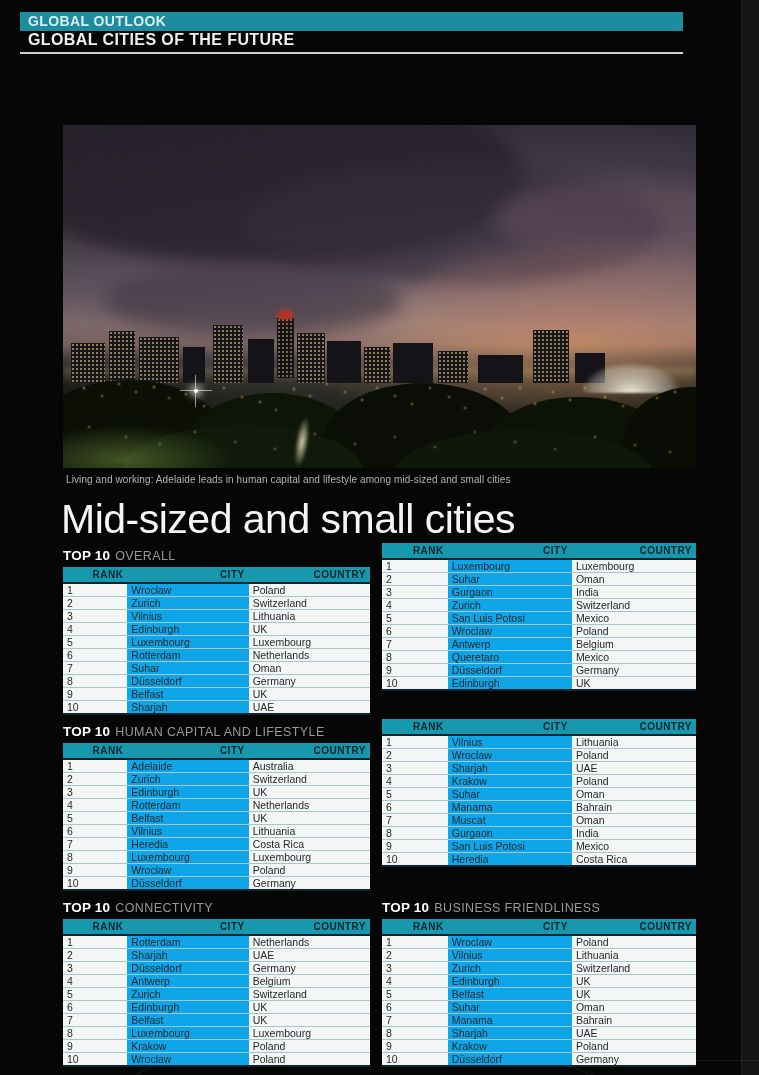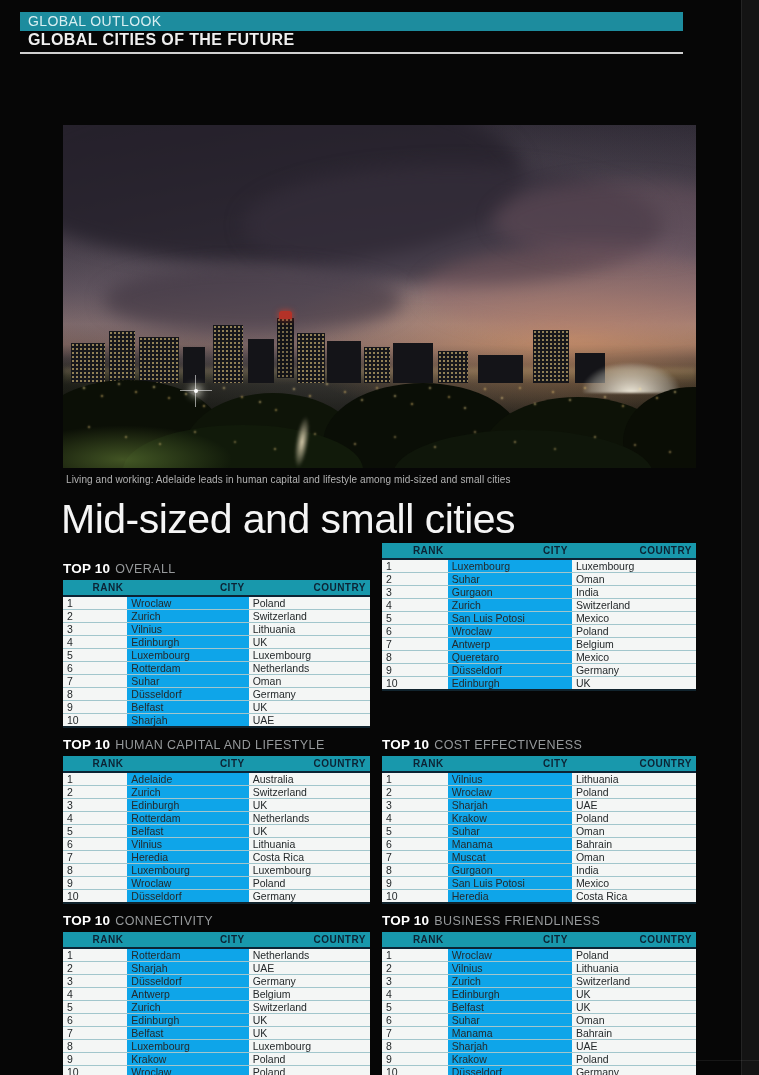--- a/index.html
+++ b/index.html
@@ -10,21 +10,21 @@
   }
   
   .right-strip{position:absolute;right:0;top:0;width:17px;height:100%;
     background:#141414;border-left:1px solid #242424;}
   .floor-line{position:absolute;background:rgba(255,255,255,0.07);height:1px;}
   .fl1{width:120px;left:100px;top:1062px;transform:rotate(-27deg);}
   .fl2{width:140px;left:500px;top:1066px;transform:rotate(20deg);}
   .fl3{width:220px;left:560px;top:1060px;}
 
   .kicker-bar{position:absolute;left:20px;top:12px;width:663px;height:19px;
-    background:#1d8c9e;color:#d9eff2;font-size:14px;font-weight:400;
+    background:#1d8c9e;color:#d9eff2;font-size:14px;font-weight:700;
     line-height:19px;padding-left:8px;box-sizing:border-box;letter-spacing:.4px;}
   .header-title{position:absolute;left:20px;top:31px;width:663px;
     color:#efefef;font-size:16px;font-weight:700;letter-spacing:.4px;
     padding:0 0 3px 8px;border-bottom:2px solid #cfcfcf;box-sizing:border-box;}
 
   
   .photo{position:absolute;left:63px;top:125px;width:633px;height:343px;overflow:hidden;
     background:
       radial-gradient(ellipse 420px 130px at 80% 62%, rgba(238,160,98,0.55), rgba(238,160,98,0) 70%),
       radial-gradient(ellipse 700px 250px at 55% 46%, rgba(165,152,168,0.45), rgba(165,152,168,0) 75%),
@@ -94,21 +94,21 @@
       571px 319px 2px rgba(255,220,140,.65), 606px 326px 2px rgba(255,220,140,.7);}
 
   
   .caption{position:absolute;left:66px;top:474px;color:#b3b3b3;font-size:10px;letter-spacing:.1px;}
   .section-title{position:absolute;left:61px;top:496px;color:#f5f5f5;
     font-size:41px;font-weight:300;letter-spacing:-0.5px;}
 
   
   .tables{position:absolute;left:63px;top:543px;width:633px;display:grid;
     grid-template-columns:307px 314px;column-gap:12px;grid-auto-rows:176px;}
-  .tbl-title{margin:16px 0 3px 0;white-space:nowrap;}
+  .tbl-title{margin:3px 0 3px 0;white-space:nowrap;}
   .tbl-title b{color:#ffffff;font-weight:800;font-size:13.5px;letter-spacing:.2px;}
   .tbl-title .rest{color:#96999b;font-size:12.5px;letter-spacing:.4px;margin-left:5px;}
   table.rank-table{width:100%;border-collapse:collapse;table-layout:fixed;}
   .rank-table th{
     background:#1898ac;color:#0c2334;text-align:right;font-size:10px;font-weight:800;
     letter-spacing:.5px;padding:2px 4px;border-bottom:2px solid #0c2334;}
   .rank-table td{
     background:#f4f6f5;color:#24292b;font-size:10.5px;height:12px;line-height:12px;
     padding:0 4px;border-bottom:1px solid #a2c6cc;overflow:hidden;white-space:nowrap;}
   .rank-table td.c-city{background:#0ea5e9;}
@@ -359,23 +359,20 @@
           <tr>
             <td class="c-rank">10</td>
             <td class="c-city">Düsseldorf</td>
             <td class="c-country">Germany</td>
           </tr>
         </tbody>
     </table>
   </section>
 
   <section class="tblock">
-    <div class="tbl-title">
-      <b>TOP 10</b><span class="rest">COST EFFECTIVENESS</span>
-    </div>
     <table class="rank-table">
       <thead>
           <tr>
         <th class="c-rank">RANK</th>
         <th class="c-city">CITY</th>
         <th class="c-country">COUNTRY</th>
       </tr>
         </thead>
       <tbody>
           <tr>

